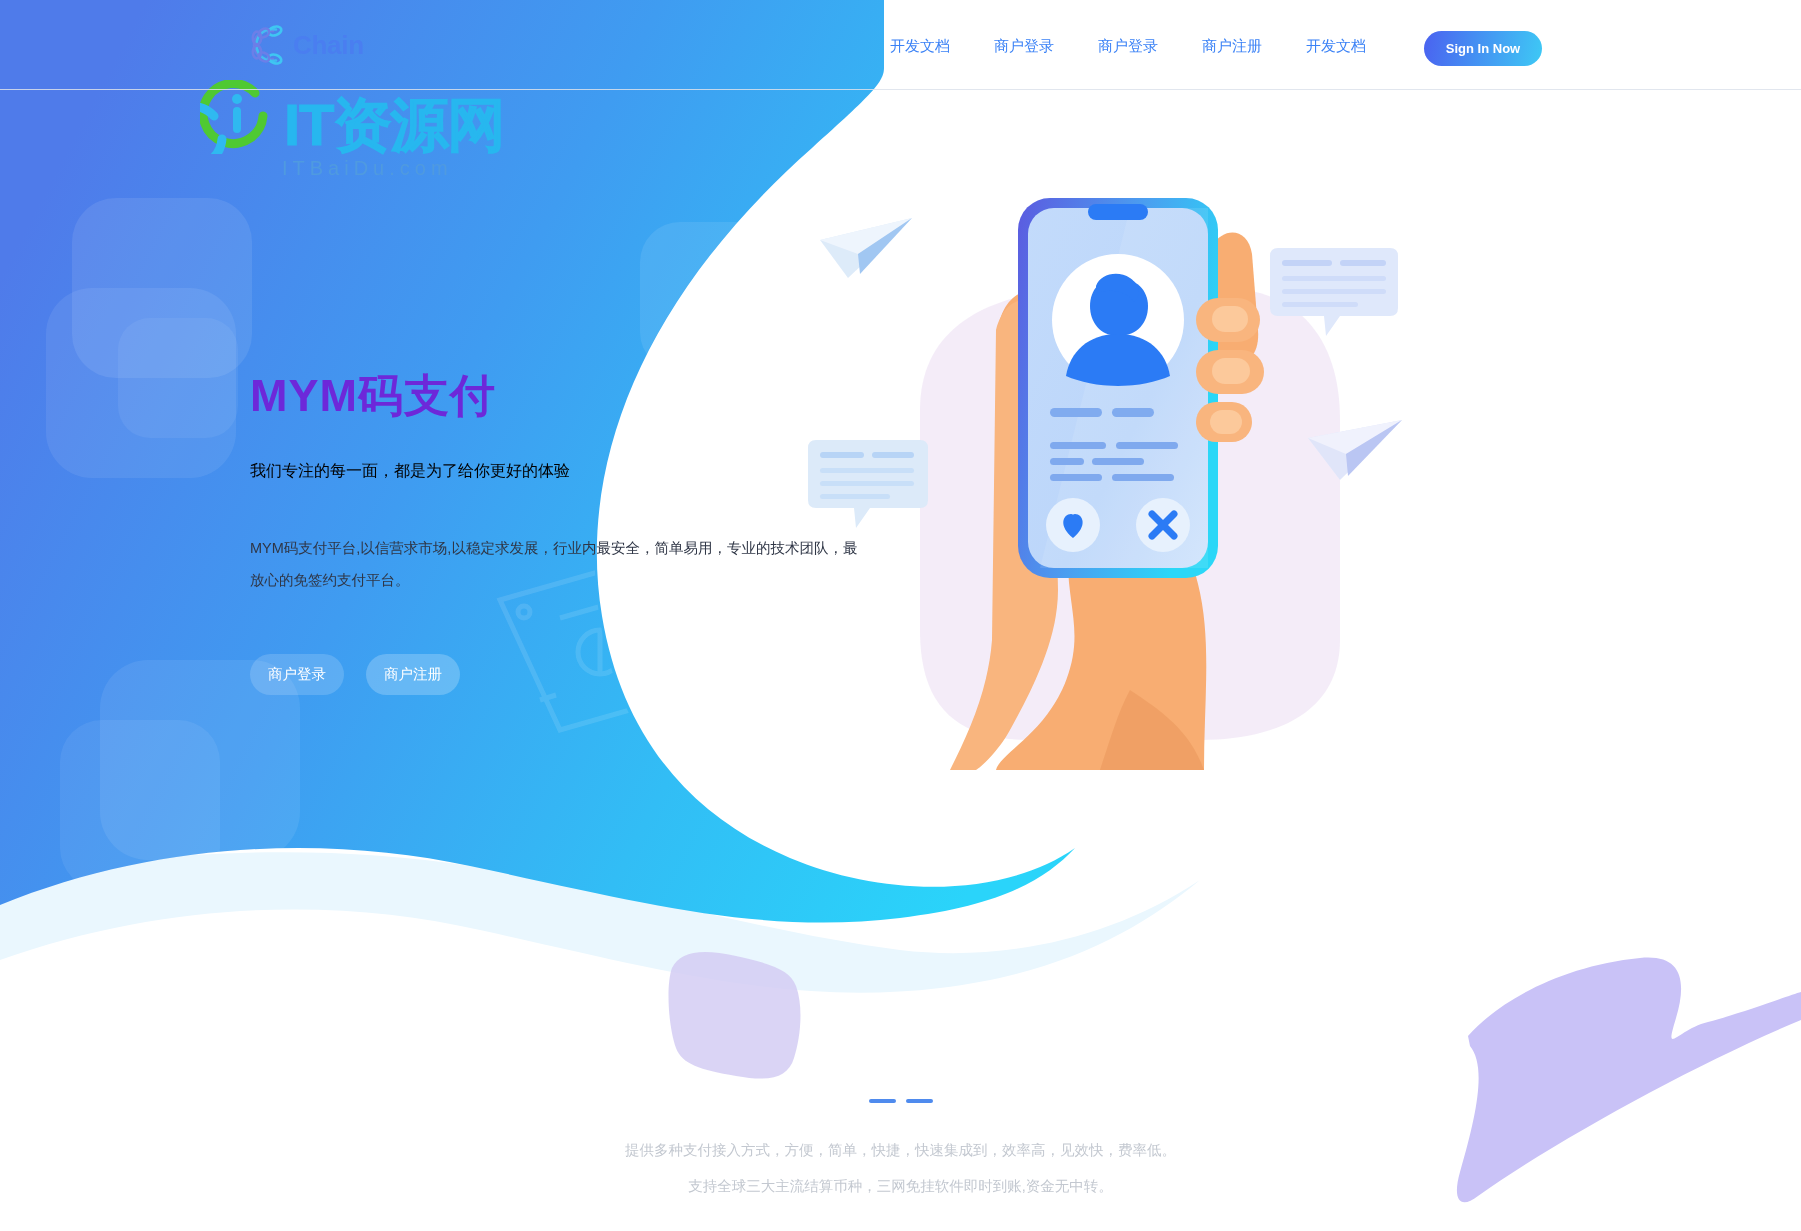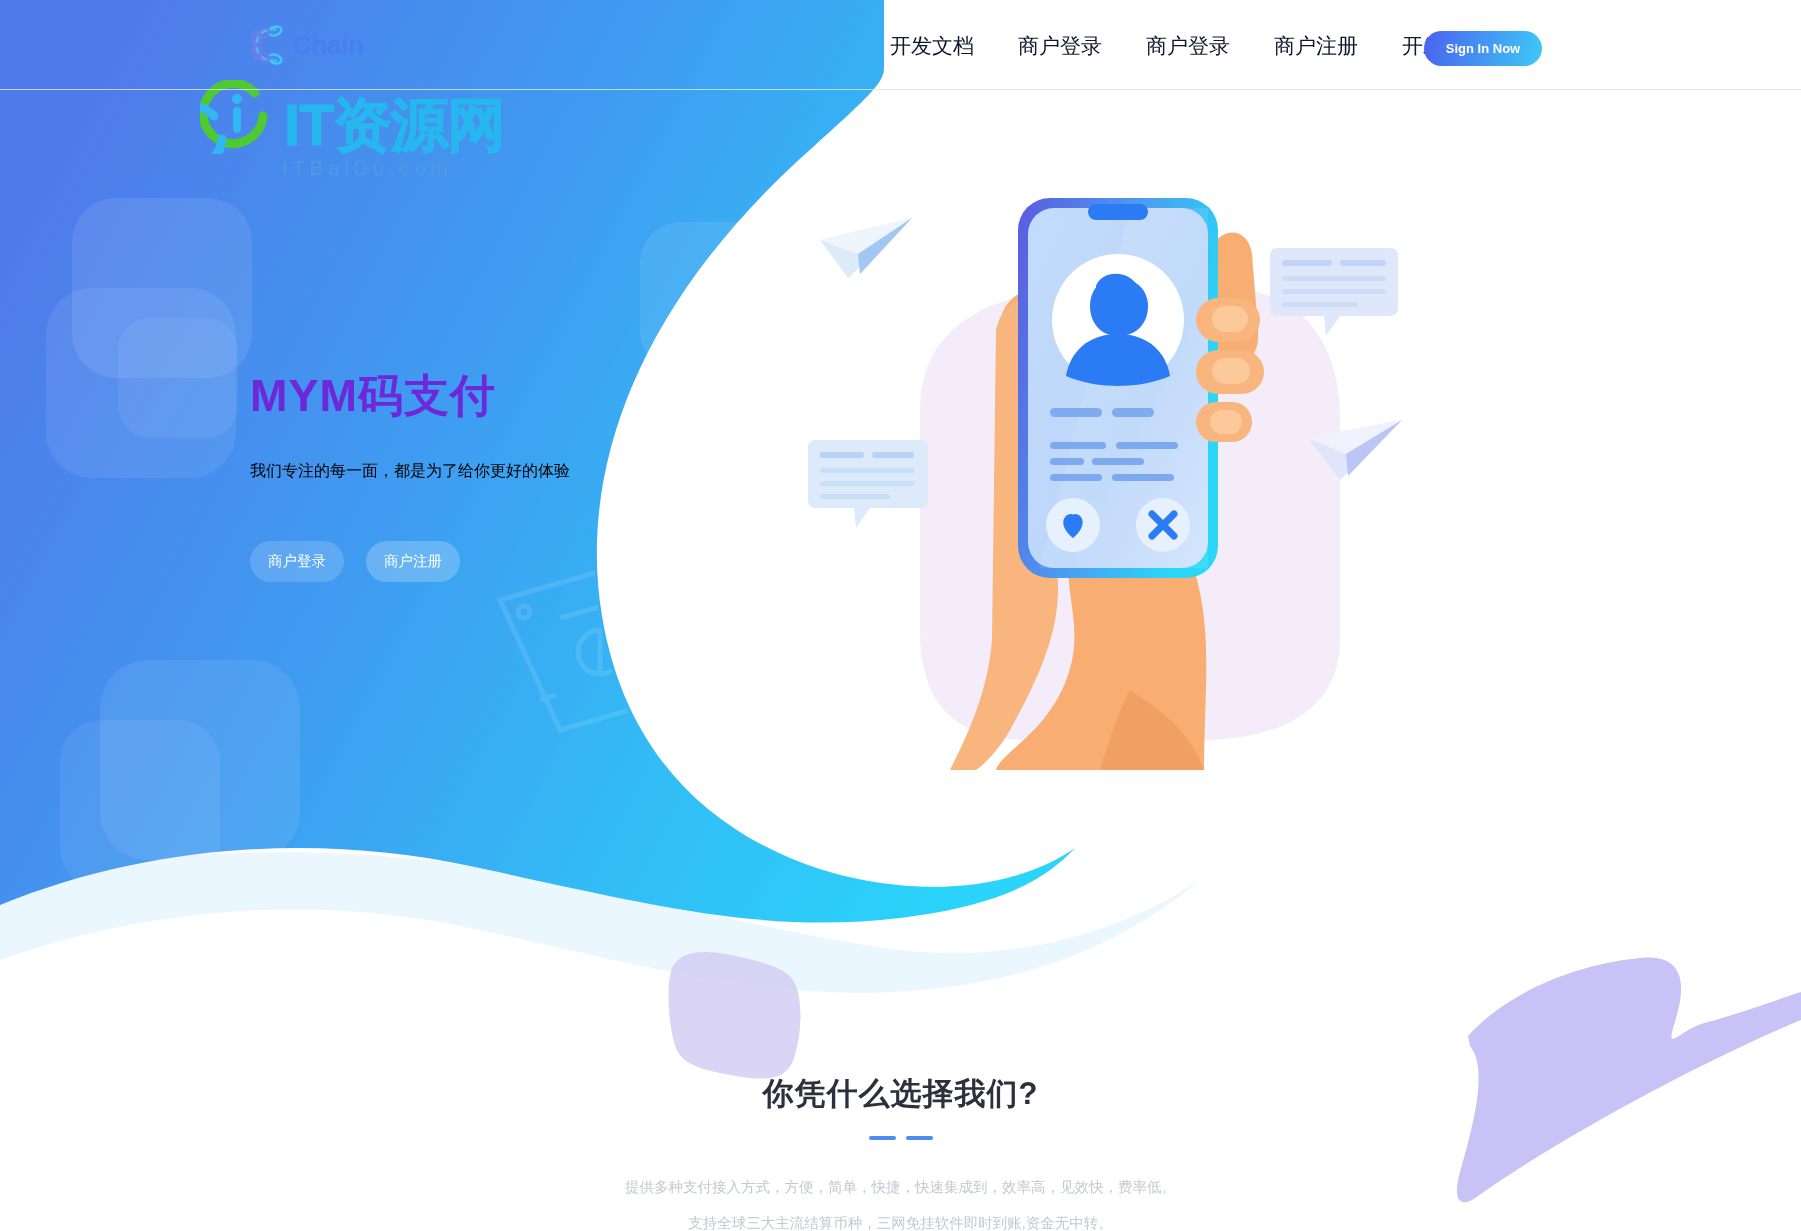--- a/index.html
+++ b/index.html
@@ -63,22 +63,22 @@
   #main-nav {
     position: absolute;
     left: 868px;
     top: 0;
     height: 90px;
     display: flex;
     align-items: center;
     gap: 0;
   }
   #main-nav .nav-item {
-    font-size: 21px;
-    color: #0f172a;
+    font-size: 15px;
+    color: #3b82f6;
     padding: 0 22px;
     line-height: 1;
     cursor: pointer;
     white-space: nowrap;
   }
 
   #signin-btn {
     position: absolute;
     left: 1424px;
     top: 31px;
@@ -334,20 +334,21 @@
         <circle cx="37" cy="19" r="5" fill="#2fb9f0"></circle>
       </svg>
       <span class="wm-title">IT资源网</span>
     </div>
     <div class="wm-sub">ITBaiDu.com</div>
   </div>
 
   <div id="hero-copy">
     <h1 id="hero-title">MYM码支付</h1>
     <p id="hero-tagline">我们专注的每一面，都是为了给你更好的体验</p>
+    <p id="hero-paragraph">MYM码支付平台,以信营求市场,以稳定求发展，行业内最安全，简单易用，专业的技术团队，最放心的免签约支付平台。</p>
     <div id="hero-actions">
       <button class="hero-btn">商户登录</button>
       <button class="hero-btn secondary">商户注册</button>
     </div>
   </div>
 
   <svg id="illustration" viewBox="0 0 640 600">
     <defs>
       <linearGradient id="phoneFrame" x1="0" y1="0" x2="1" y2="0.4">
         <stop offset="0%" stop-color="#5b5be0"></stop>
@@ -445,21 +446,20 @@
       <rect x="396" y="128" width="64" height="44" rx="22" fill="#f9b57e"></rect>
       <rect x="412" y="136" width="36" height="26" rx="13" fill="#fcc99b"></rect>
       <rect x="396" y="180" width="68" height="44" rx="22" fill="#f9b57e"></rect>
       <rect x="412" y="188" width="38" height="26" rx="13" fill="#fcc99b"></rect>
       <rect x="396" y="232" width="56" height="40" rx="20" fill="#f9b57e"></rect>
       <rect x="410" y="240" width="32" height="24" rx="12" fill="#fcc99b"></rect>
     </g>
   </svg>
 
   <div id="features">
-    <h2 id="features-title">你凭什么选择我们?</h2>
     <div id="features-divider">
       <span class="dash"></span>
       <span class="dash"></span>
     </div>
     <p id="features-desc">提供多种支付接入方式，方便，简单，快捷，快速集成到，效率高，见效快，费率低。支持全球三大主流结算币种，三网免挂软件即时到账,资金无中转。</p>
   </div>
 
 </div>
 
 </body></html>

